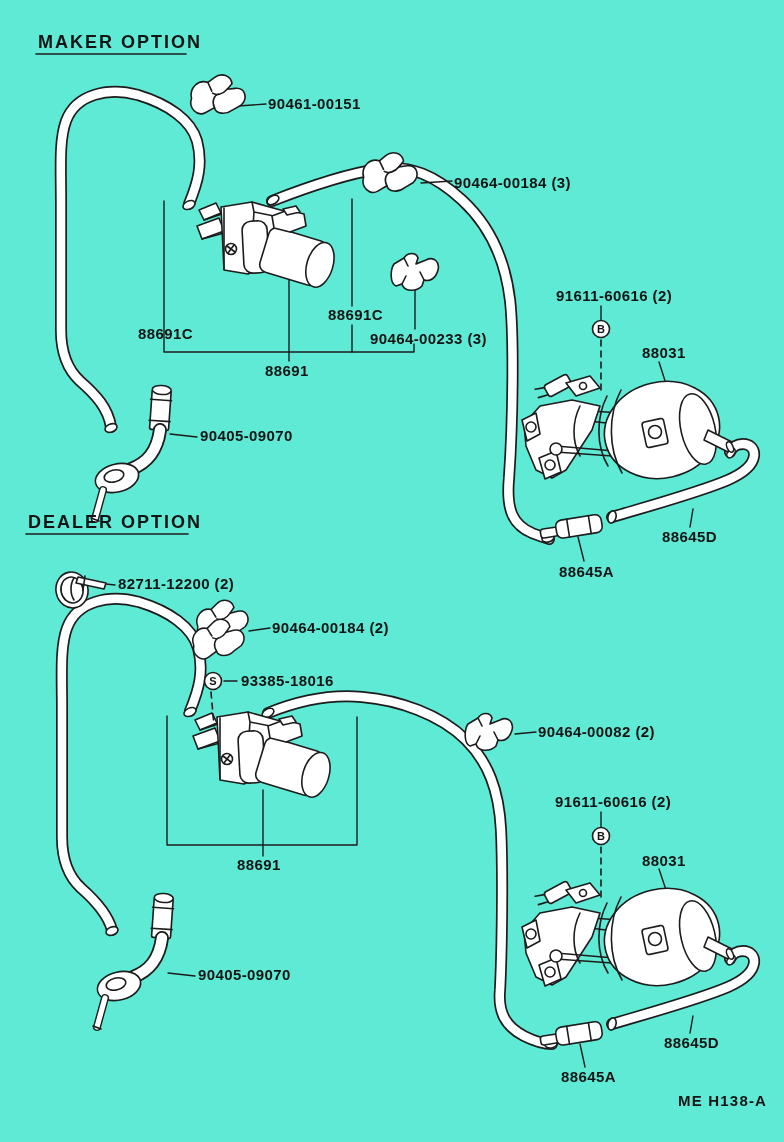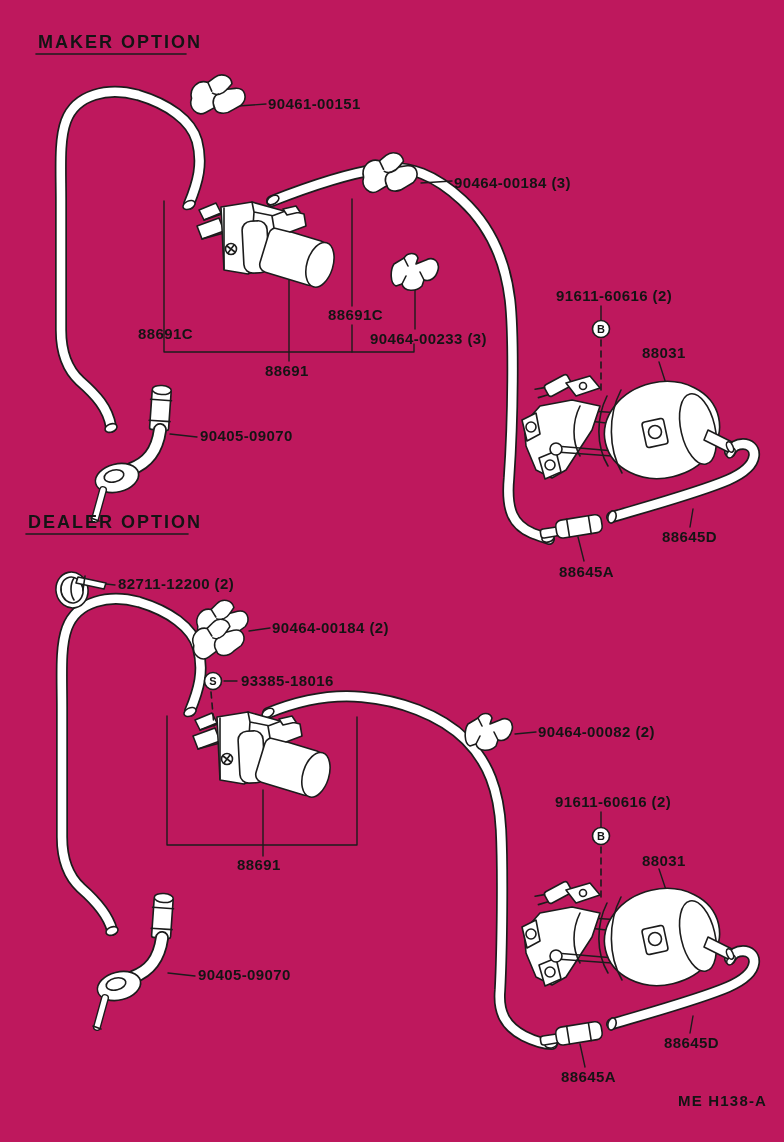--- a/index.html
+++ b/index.html
@@ -1,16 +1,16 @@
 <!DOCTYPE html>
 <html><head>
 <meta charset="utf-8">
 <style>
   html,body{margin:0;padding:0;background:#e8e8e8;}
-  .page{position:relative;width:784px;height:1142px;background:#be185d;margin:0 auto;overflow:hidden;}
+  .page{position:relative;width:784px;height:1142px;background:#5eead4;margin:0 auto;overflow:hidden;}
   svg{display:block;}
   .ln{stroke:#1c1c1c;stroke-width:1.6;fill:none;stroke-linecap:round;stroke-linejoin:round;}
   .ld{stroke:#1c1c1c;stroke-width:1.4;fill:none;stroke-linecap:round;stroke-linejoin:round;}
   .fw{stroke:#1c1c1c;stroke-width:1.6;fill:#ffffff;stroke-linejoin:round;}
   .dash{stroke:#1c1c1c;stroke-width:1.6;stroke-dasharray:6 5;fill:none;stroke-linecap:round;}
   .hose-o{stroke:#1c1c1c;stroke-width:12;fill:none;stroke-linecap:round;stroke-linejoin:round;}
   .hose-i{stroke:#ffffff;stroke-width:8.6;fill:none;stroke-linecap:round;stroke-linejoin:round;}
   .tube-o{stroke:#1c1c1c;stroke-width:14;fill:none;stroke-linecap:round;}
   .tube-i{stroke:#ffffff;stroke-width:10.4;fill:none;stroke-linecap:round;}
   .stub-o{stroke:#1c1c1c;stroke-width:8;fill:none;stroke-linecap:round;}

